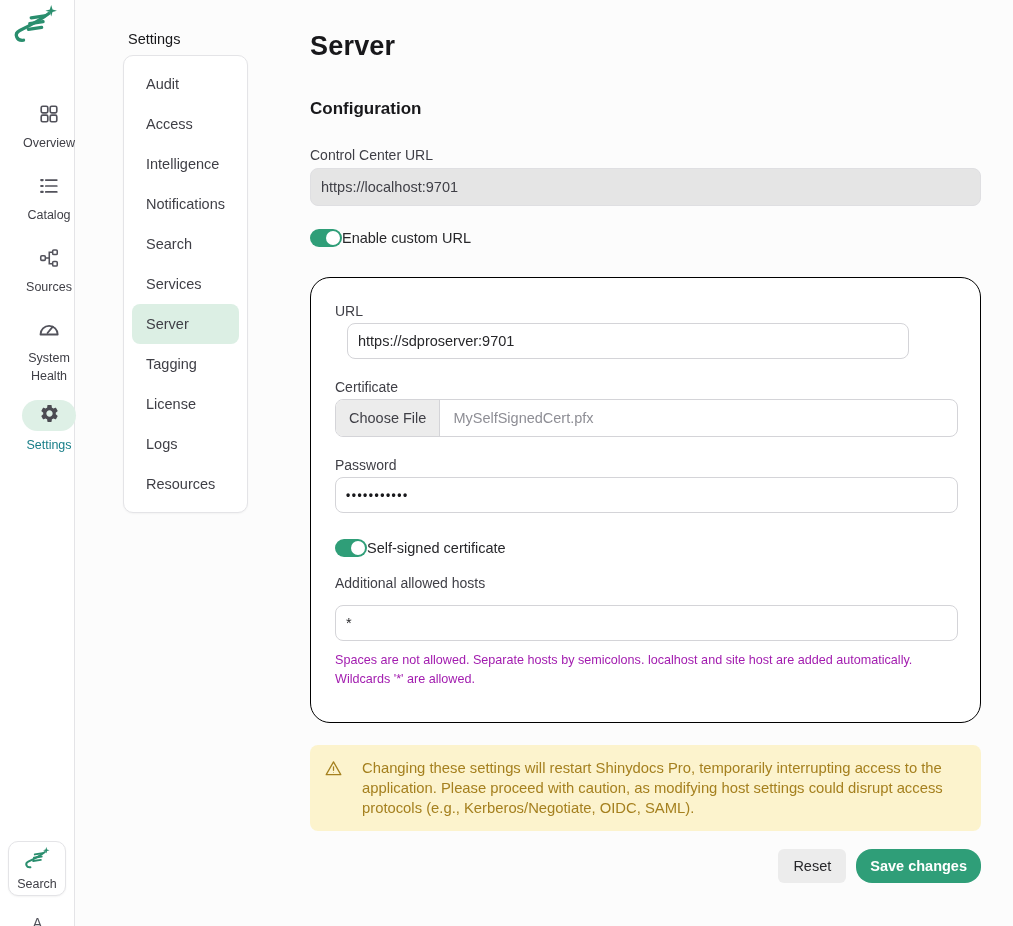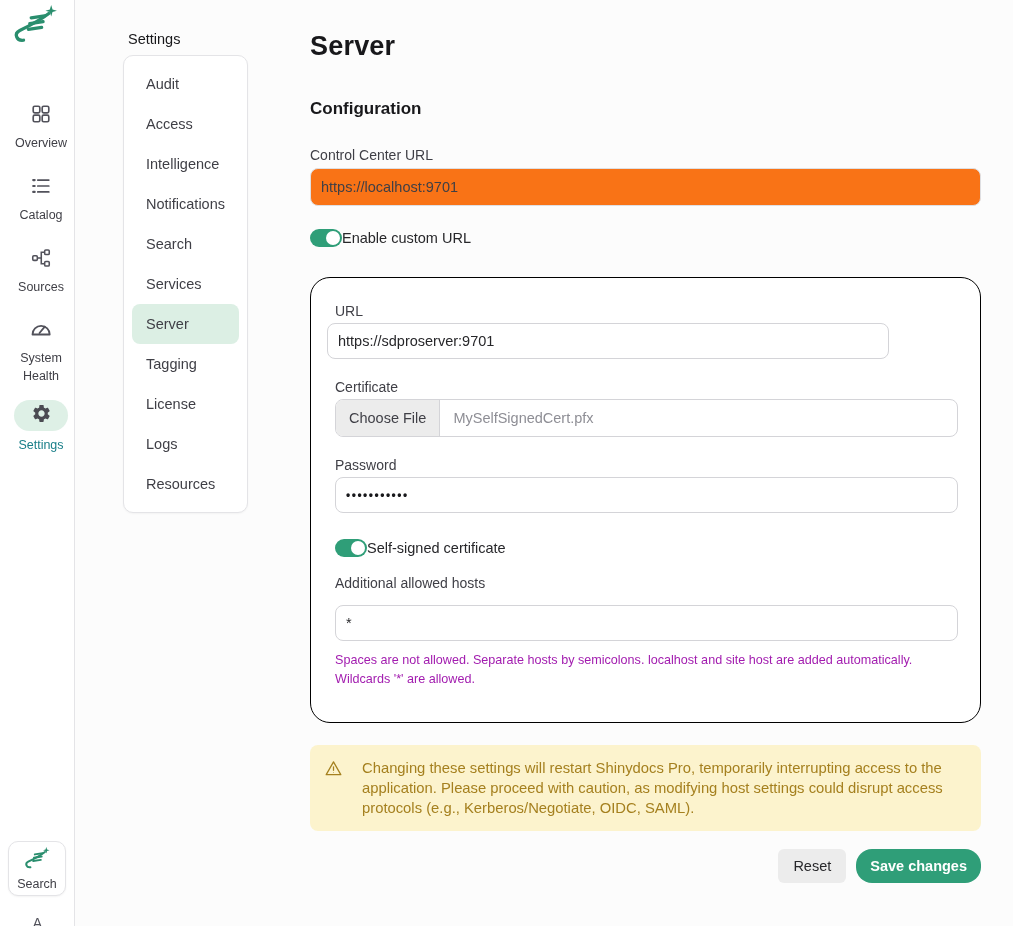--- a/index.html
+++ b/index.html
@@ -3,21 +3,21 @@
 <meta charset="utf-8">
 <style>
   * { box-sizing: border-box; margin: 0; padding: 0; }
   html,body { background:#fff; }
   body { font-family: "Liberation Sans", sans-serif; }
   #app { position:relative; width:1013px; height:926px; background:#fcfcfc; overflow:hidden; }
 
   
   #sidebar { position:absolute; left:0; top:0; width:75px; height:926px; background:#fff; border-right:1px solid #e4e4e7; }
   .logo { position:absolute; top:5px; left:11px; }
-  .nav-item { position:absolute; left:0; width:82px; display:flex; flex-direction:column; align-items:center; gap:5px; cursor:pointer; }
+  .nav-item { position:absolute; left:8px; width:82px; display:flex; flex-direction:column; align-items:center; gap:5px; cursor:pointer; }
   .nav-item .lbl { font-size:12.5px; color:#3f3f46; text-align:center; line-height:1.45; }
   .nav-item.active .lbl { color:#187e88; }
   .pill { width:54px; height:31px; background:#def0e6; border-radius:16px; display:flex; align-items:center; justify-content:center; }
   .search-card { position:absolute; left:8px; top:841px; width:58px; height:55px; background:#fff; border:1px solid #e4e4e7; border-radius:10px;
                  display:flex; flex-direction:column; align-items:center; justify-content:center; gap:3px; cursor:pointer; box-shadow:0 1px 2px rgba(0,0,0,.05); }
   .search-card .lbl { font-size:12.5px; color:#3f3f46; }
   .partial-a { position:absolute; top:915px; left:0; width:75px; text-align:center; font-size:14px; color:#52525b; }
 
   
   #submenu-header { position:absolute; left:128px; top:31px; font-size:14.5px; color:#18181b; }
@@ -25,32 +25,32 @@
              padding:8px; box-shadow:0 1px 2px rgba(0,0,0,.04); }
   .sub-item { height:40px; display:flex; align-items:center; padding-left:14px; font-size:14.5px; color:#3f3f46; border-radius:8px; cursor:pointer; }
   .sub-item.active { background:#dcefe4; }
 
   
   #main { position:absolute; left:310px; top:0; width:671px; height:926px; }
   .h1 { position:absolute; top:31px; left:0; font-size:27px; font-weight:700; color:#18181b; letter-spacing:.2px; }
   .section-title { position:absolute; top:99px; left:0; font-size:17px; font-weight:700; color:#18181b; }
   .field-label { font-size:14px; color:#3f3f46; }
   .cc-label { position:absolute; top:147px; left:0; }
-  .cc-input { position:absolute; top:168px; left:0; width:671px; height:38px; background:#f97316; border:1px solid #dfdfe2; border-radius:8px;
+  .cc-input { position:absolute; top:168px; left:0; width:671px; height:38px; background:#e5e5e5; border:1px solid #dfdfe2; border-radius:8px;
               font-family:"Liberation Sans",sans-serif; font-size:14.5px; color:#3f3f46; padding:0 10px; }
   .toggle-row { position:absolute; display:flex; align-items:center; }
   .toggle-row .t-lbl { font-size:14.5px; color:#27272a; }
   .toggle { width:32px; height:18px; border-radius:10px; background:#2f9e78; position:relative; cursor:pointer; flex:0 0 auto; }
   .toggle .knob { position:absolute; top:2px; right:2px; width:14px; height:14px; border-radius:50%; background:#fff; }
   .row1 { top:229px; left:0; }
 
   .card { position:absolute; top:277px; left:0; width:671px; height:446px; background:#fff; border:1px solid #000000; border-radius:20px; }
   .card .inner { position:relative; width:100%; height:100%; }
   .card .lab-url   { position:absolute; top:25px;  left:24px; }
-  .card .in-url    { position:absolute; top:45px;  left:16px; width:562px; height:36px; }
+  .card .in-url    { position:absolute; top:45px;  left:36px; width:562px; height:36px; }
   .card .lab-cert  { position:absolute; top:101px; left:24px; }
   .card .file      { position:absolute; top:121px; left:24px; width:623px; height:38px; border:1px solid #d4d4d8; border-radius:8px;
                      display:flex; align-items:stretch; overflow:hidden; background:#fff; cursor:pointer; }
   .card .file .btn { background:#ececec; border-right:1px solid #d4d4d8; padding:0 13px; display:flex; align-items:center;
                      font-size:14.5px; color:#3f3f46; }
   .card .file .fname { display:flex; align-items:center; padding-left:13px; font-size:14.5px; color:#8e8e95; }
   .card .lab-pwd   { position:absolute; top:179px; left:24px; }
   .card .in-pwd    { position:absolute; top:199px; left:24px; width:623px; height:36px; font-size:12px; font-weight:700; letter-spacing:1.5px; color:#18181b; }
   .card .row2      { top:261px; left:24px; }
   .card .lab-hosts { position:absolute; top:297px; left:24px; }

